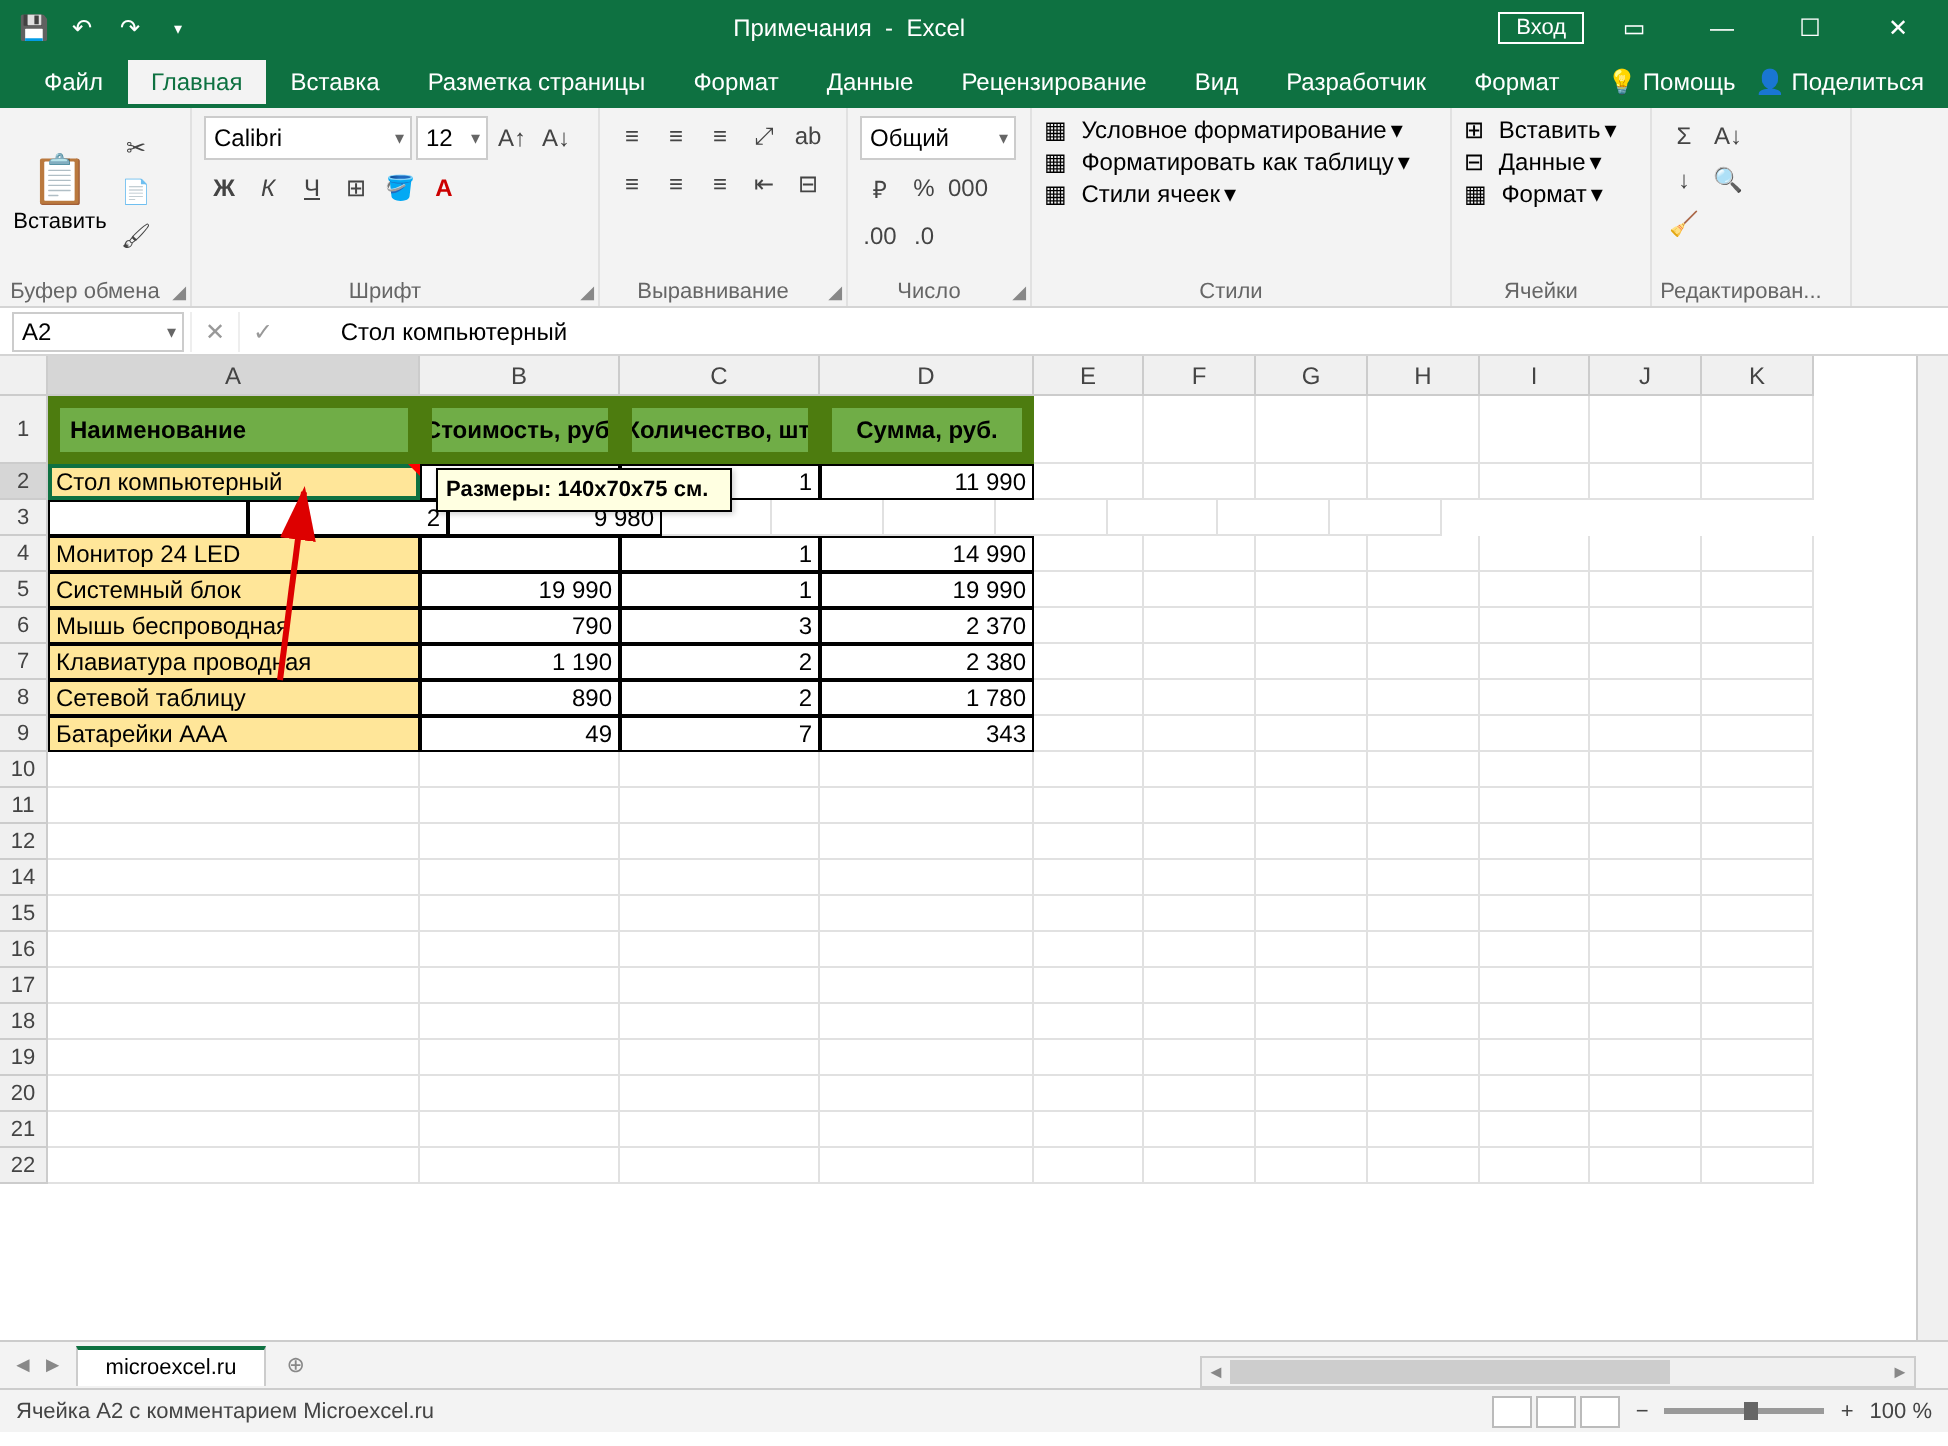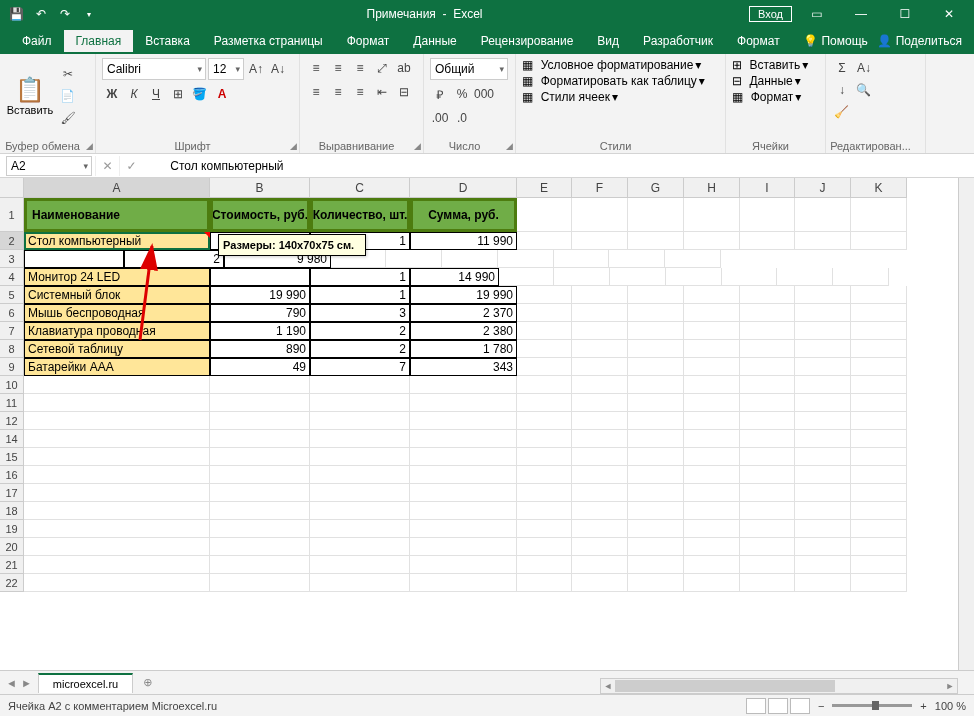--- a/index.html
+++ b/index.html
@@ -36,21 +36,21 @@
 .grid-area { position: relative; height: 492px; overflow: hidden; }
 .col-headers { display: flex; height: 20px; position: sticky; top: 0; }
 .corner { width: 24px; background: #f0f0f0; border-right: 1px solid #ccc; border-bottom: 1px solid #ccc; }
 .col-h { background: #f0f0f0; border-right: 1px solid #ccc; border-bottom: 1px solid #ccc; text-align: center; font-size: 12px; line-height: 20px; color: #444; }
 .col-h.active { background: #d6d6d6; }
 .grid-body { position: relative; }
 .row { display: flex; height: 18px; }
 .row-h { width: 24px; background: #f0f0f0; border-right: 1px solid #ccc; border-bottom: 1px solid #ccc; text-align: center; font-size: 11px; line-height: 18px; color: #444; }
 .row-h.active { background: #d6d6d6; }
 .cell { border-right: 1px solid #e1e1e1; border-bottom: 1px solid #e1e1e1; font-size: 12px; padding: 1px 3px; line-height: 15px; overflow: hidden; white-space: nowrap; }
-.cell.hdr { background: #70ad47; border: 3px solid #4d7c0f; font-weight: bold; text-align: center; line-height: 30px; }
+.cell.hdr { background: #70ad47; border: 6px solid #4d7c0f; font-weight: bold; text-align: center; line-height: 30px; }
 .cell.col-a { background: #ffe699; border: 1px solid #000; }
 .cell.data { background: #fff; border: 1px solid #000; text-align: right; }
 .row.header-row { height: 34px; }
 .row.header-row .row-h { line-height: 34px; }
 .selected-cell { position: absolute; border: 2px solid #0e7141; pointer-events: none; }
 .comment-box { position: absolute; background: #ffffe1; border: 1px solid #000; padding: 4px; font-size: 11px; width: 148px; box-shadow: 1px 1px 3px rgba(0,0,0,0.2); }
 .comment-ind { position: absolute; width: 0; height: 0; border-left: 6px solid transparent; border-top: 6px solid red; }
 .arrow { position: absolute; pointer-events: none; }
 .sheet-tabs { height: 24px; border-top: 1px solid #ccc; display: flex; align-items: center; font-size: 11px; background: #f3f3f3; position: relative; }
 .sheet-nav { display: flex; padding: 0 6px; gap: 4px; color: #888; }
@@ -281,21 +281,21 @@
         <div class="cell" style="width: 56px;"></div>
         <div class="cell" style="width: 55px;"></div>
         <div class="cell" style="width: 56px;"></div>
         <div class="cell" style="width: 56px;"></div>
       </div>
       <div class="row">
         <div class="row-h">4</div>
         <div class="cell col-a" style="width: 186px;">Монитор 24 LED</div>
         <div class="cell data" style="width: 100px;"></div>
         <div class="cell data" style="width: 100px;">1</div>
-        <div class="cell data" style="width: 89px;">14 990</div>
+        <div class="cell data" style="width: 107px;">14 990</div>
         <div class="cell" style="width: 55px;"></div>
         <div class="cell" style="width: 56px;"></div>
         <div class="cell" style="width: 56px;"></div>
         <div class="cell" style="width: 56px;"></div>
         <div class="cell" style="width: 55px;"></div>
         <div class="cell" style="width: 56px;"></div>
         <div class="cell" style="width: 56px;"></div>
       </div>
       <div class="row">
         <div class="row-h">5</div>

